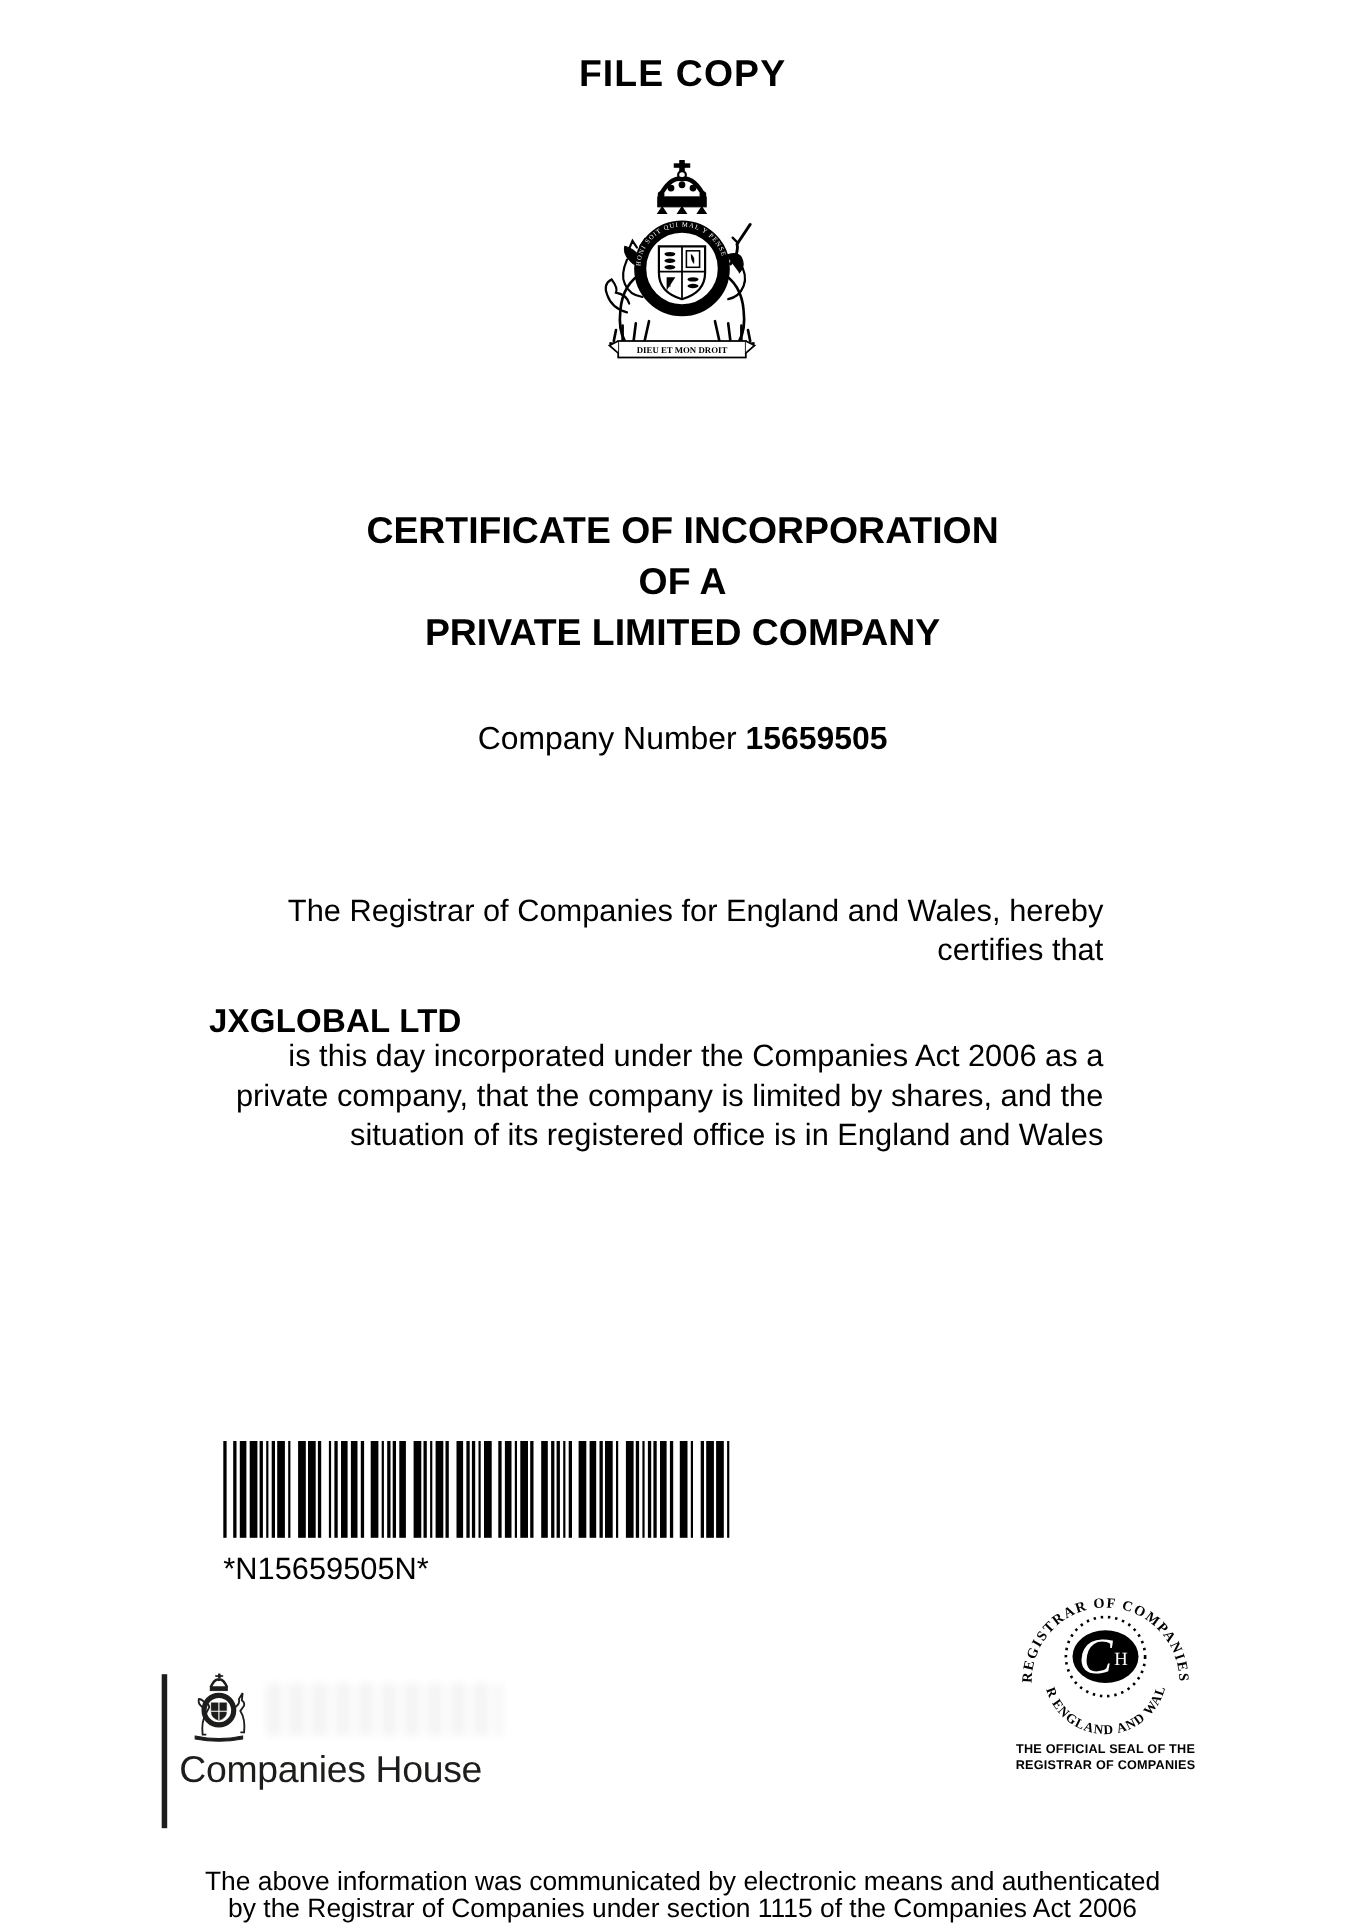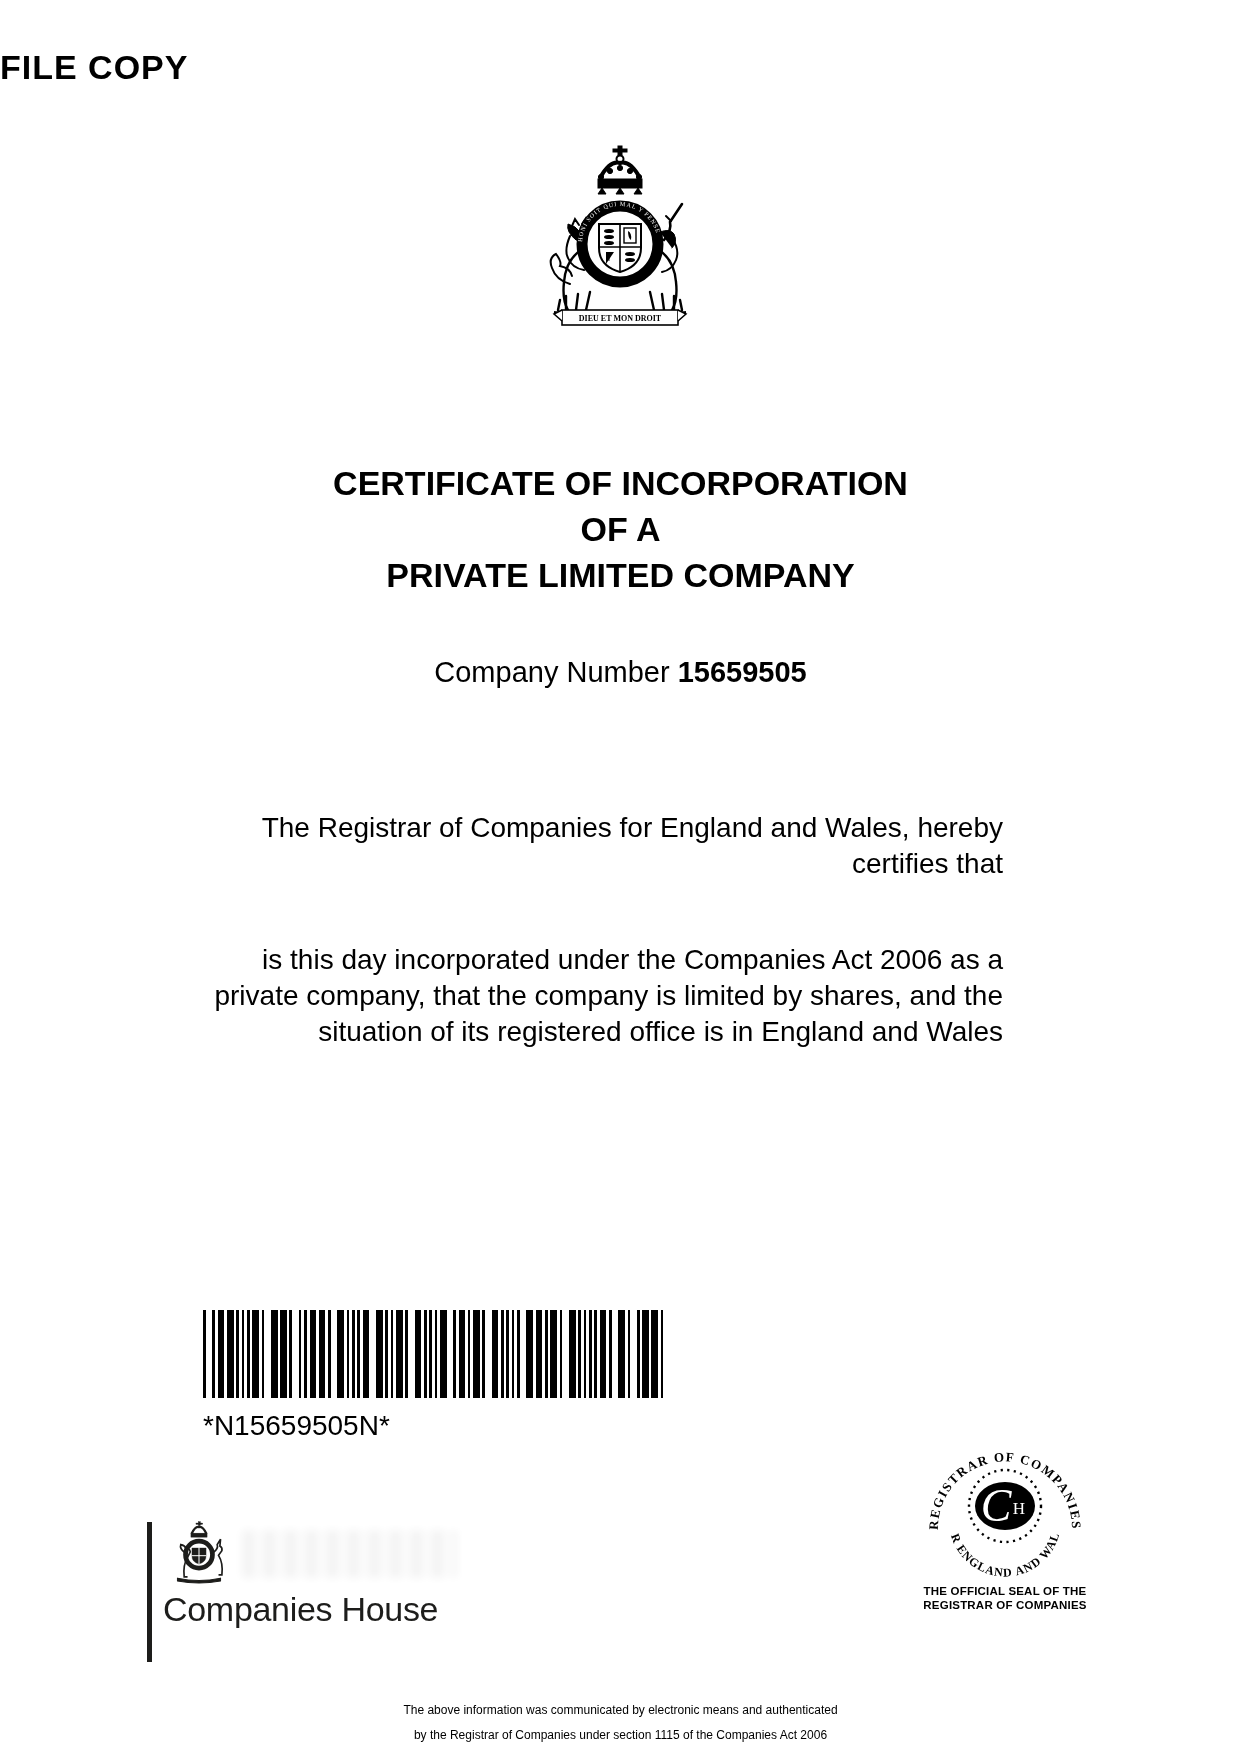--- a/index.html
+++ b/index.html
@@ -6,21 +6,21 @@
   .page{
     position:relative;
     width:1241px;height:1754px;
     background:#ffffff;
     font-family:"Liberation Sans", sans-serif;
     color:#000;
     overflow:hidden;
   }
   .file-copy{
     position:absolute;top:48px;left:0;width:1241px;
-    font-size:34px;font-weight:bold;letter-spacing:1px;
+    text-align:center;font-size:34px;font-weight:bold;letter-spacing:1px;
   }
   .arms{position:absolute;top:144px;left:514px;width:212px;height:196px;}
   .cert-title{
     position:absolute;top:460px;left:0;width:1241px;
     text-align:center;font-size:34px;font-weight:bold;line-height:46px;
   }
   .company-number{
     position:absolute;top:656px;left:0;width:1241px;
     text-align:center;font-size:29px;
   }
@@ -54,21 +54,21 @@
     font-size:34px;color:#1d1d1b;letter-spacing:-0.3px;
   }
   
   .seal{position:absolute;left:922px;top:1438px;width:166px;height:142px;}
   .seal-caption{
     position:absolute;left:905px;top:1584px;width:200px;
     text-align:center;font-size:11.5px;font-weight:bold;line-height:14px;letter-spacing:0.2px;
   }
   .footer{
     position:absolute;left:0;top:1698px;width:1241px;
-    text-align:center;font-size:12px;line-height:25px;
+    text-align:center;font-size:24px;line-height:25px;
   }
 </style>
 </head>
 <body>
 
 <div class="page">
 
   <div class="file-copy">FILE COPY</div>
 
   <div class="arms">
@@ -147,20 +147,21 @@
   <div class="cert-title">
     <div>CERTIFICATE OF INCORPORATION</div>
     <div>OF A</div>
     <div>PRIVATE LIMITED COMPANY</div>
   </div>
 
   <div class="company-number"><span>Company Number </span><b>15659505</b></div>
 
   <div class="para para-certify">The Registrar of Companies for England and Wales, hereby certifies that</div>
 
+  <div class="company-name">JXGLOBAL LTD</div>
 
   <div class="para para-incorp">is this day incorporated under the Companies Act 2006 as a private company, that the company is limited by shares, and the situation of its registered office is in England and Wales</div>
 
 
   <div class="barcode" id="barcode"><span class="bar" style="width: 2.7px;"></span><span class="gap" style="width: 6.6px;"></span><span class="bar" style="width: 2.7px;"></span><span class="gap" style="width: 2.7px;"></span><span class="bar" style="width: 6.6px;"></span><span class="gap" style="width: 2.7px;"></span><span class="bar" style="width: 6.6px;"></span><span class="gap" style="width: 2.7px;"></span><span class="bar" style="width: 2.7px;"></span><span class="gap" style="width: 2.7px;"></span><span class="bar" style="width: 2.7px;"></span><span class="gap" style="width: 2.7px;"></span><span class="bar" style="width: 2.7px;"></span><span class="gap" style="width: 2.7px;"></span><span class="bar" style="width: 6.6px;"></span><span class="gap" style="width: 2.7px;"></span><span class="bar" style="width: 2.7px;"></span><span class="gap" style="width: 6.6px;"></span><span class="bar" style="width: 6.6px;"></span><span class="gap" style="width: 2.7px;"></span><span class="bar" style="width: 6.6px;"></span><span class="gap" style="width: 2.7px;"></span><span class="bar" style="width: 2.7px;"></span><span class="gap" style="width: 6.6px;"></span><span class="bar" style="width: 2.7px;"></span><span class="gap" style="width: 2.7px;"></span><span class="bar" style="width: 2.7px;"></span><span class="gap" style="width: 2.7px;"></span><span class="bar" style="width: 6.6px;"></span><span class="gap" style="width: 2.7px;"></span><span class="bar" style="width: 6.6px;"></span><span class="gap" style="width: 2.7px;"></span><span class="bar" style="width: 2.7px;"></span><span class="gap" style="width: 6.6px;"></span><span class="bar" style="width: 6.6px;"></span><span class="gap" style="width: 2.7px;"></span><span class="bar" style="width: 2.7px;"></span><span class="gap" style="width: 2.7px;"></span><span class="bar" style="width: 2.7px;"></span><span class="gap" style="width: 2.7px;"></span><span class="bar" style="width: 2.7px;"></span><span class="gap" style="width: 2.7px;"></span><span class="bar" style="width: 6.6px;"></span><span class="gap" style="width: 6.6px;"></span><span class="bar" style="width: 6.6px;"></span><span class="gap" style="width: 2.7px;"></span><span class="bar" style="width: 2.7px;"></span><span class="gap" style="width: 2.7px;"></span><span class="bar" style="width: 2.7px;"></span><span class="gap" style="width: 2.7px;"></span><span class="bar" style="width: 6.6px;"></span><span class="gap" style="width: 2.7px;"></span><span class="bar" style="width: 2.7px;"></span><span class="gap" style="width: 6.6px;"></span><span class="bar" style="width: 6.6px;"></span><span class="gap" style="width: 2.7px;"></span><span class="bar" style="width: 2.7px;"></span><span class="gap" style="width: 2.7px;"></span><span class="bar" style="width: 2.7px;"></span><span class="gap" style="width: 2.7px;"></span><span class="bar" style="width: 2.7px;"></span><span class="gap" style="width: 2.7px;"></span><span class="bar" style="width: 6.6px;"></span><span class="gap" style="width: 6.6px;"></span><span class="bar" style="width: 2.7px;"></span><span class="gap" style="width: 2.7px;"></span><span class="bar" style="width: 6.6px;"></span><span class="gap" style="width: 2.7px;"></span><span class="bar" style="width: 2.7px;"></span><span class="gap" style="width: 2.7px;"></span><span class="bar" style="width: 6.6px;"></span><span class="gap" style="width: 2.7px;"></span><span class="bar" style="width: 2.7px;"></span><span class="gap" style="width: 6.6px;"></span><span class="bar" style="width: 6.6px;"></span><span class="gap" style="width: 2.7px;"></span><span class="bar" style="width: 2.7px;"></span><span class="gap" style="width: 2.7px;"></span><span class="bar" style="width: 2.7px;"></span><span class="gap" style="width: 2.7px;"></span><span class="bar" style="width: 2.7px;"></span><span class="gap" style="width: 2.7px;"></span><span class="bar" style="width: 2.7px;"></span><span class="gap" style="width: 6.6px;"></span><span class="bar" style="width: 6.6px;"></span><span class="gap" style="width: 2.7px;"></span><span class="bar" style="width: 6.6px;"></span><span class="gap" style="width: 2.7px;"></span><span class="bar" style="width: 2.7px;"></span><span class="gap" style="width: 2.7px;"></span><span class="bar" style="width: 6.6px;"></span><span class="gap" style="width: 2.7px;"></span><span class="bar" style="width: 2.7px;"></span><span class="gap" style="width: 6.6px;"></span><span class="bar" style="width: 6.6px;"></span><span class="gap" style="width: 2.7px;"></span><span class="bar" style="width: 2.7px;"></span><span class="gap" style="width: 2.7px;"></span><span class="bar" style="width: 2.7px;"></span><span class="gap" style="width: 2.7px;"></span><span class="bar" style="width: 2.7px;"></span><span class="gap" style="width: 2.7px;"></span><span class="bar" style="width: 2.7px;"></span><span class="gap" style="width: 2.7px;"></span><span class="bar" style="width: 6.6px;"></span><span class="gap" style="width: 2.7px;"></span><span class="bar" style="width: 2.7px;"></span><span class="gap" style="width: 6.6px;"></span><span class="bar" style="width: 6.6px;"></span><span class="gap" style="width: 2.7px;"></span><span class="bar" style="width: 2.7px;"></span><span class="gap" style="width: 6.6px;"></span><span class="bar" style="width: 2.7px;"></span><span class="gap" style="width: 2.7px;"></span><span class="bar" style="width: 6.6px;"></span><span class="gap" style="width: 2.7px;"></span><span class="bar" style="width: 6.6px;"></span><span class="gap" style="width: 2.7px;"></span><span class="bar" style="width: 2.7px;"></span></div>
   <div class="barcode-label">*N15659505N*</div>
 
   <div class="ch-logo-bar"></div>
   <div class="ch-crest">
     <svg viewBox="0 0 212 196" width="72" height="66" xmlns="http://www.w3.org/2000/svg">

